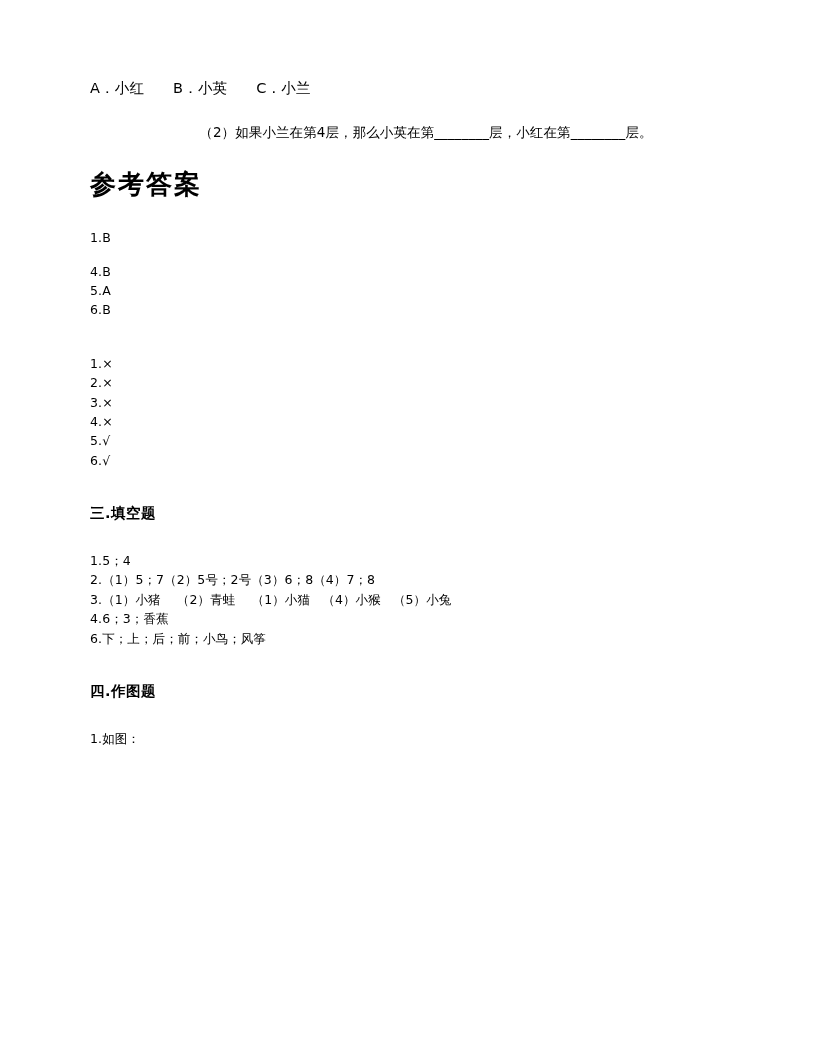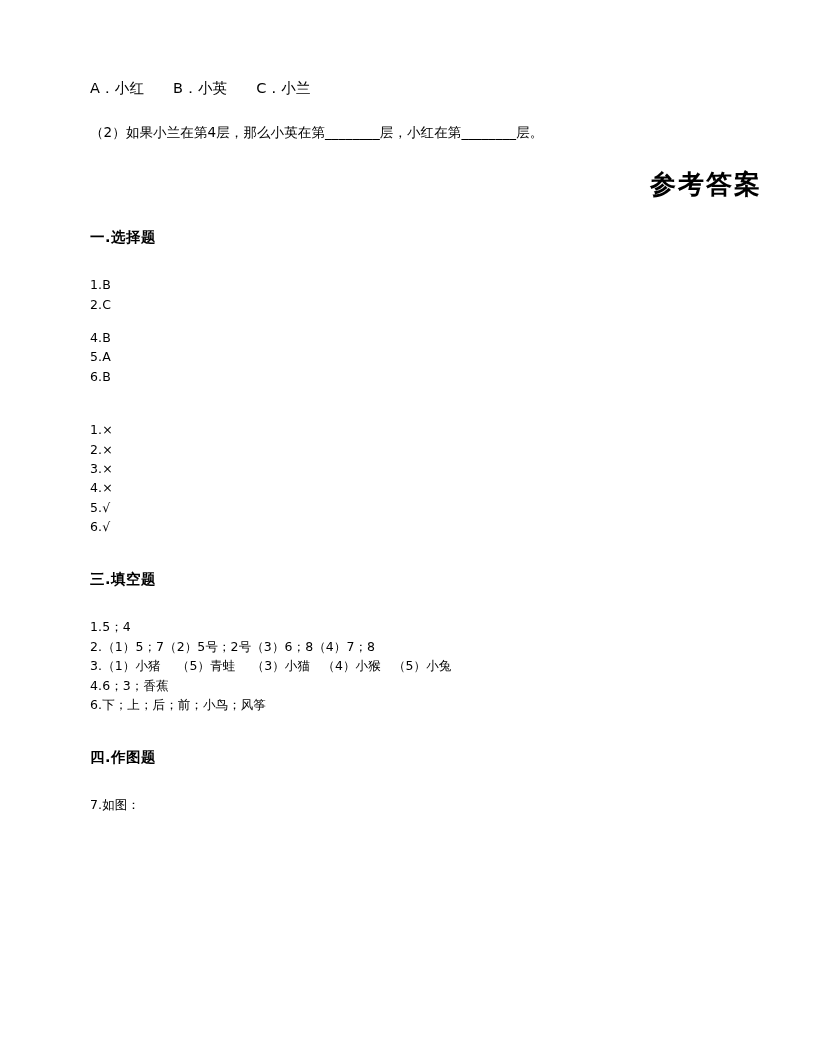--- a/index.html
+++ b/index.html
@@ -28,23 +28,24 @@
     letter-spacing: 0.2px;
     margin: 0 0 22px 0;
     white-space: pre;
     line-height: 1.5;
   }
   .q-line {
     font-size: 13.5px;
     margin: 0 0 0 0;
     line-height: 1.6;
     letter-spacing: 0.1px;
+    text-align: center;
   }
   .answers-title {
-    text-align: right;
+    text-align: left;
     font-size: 26px;
     font-weight: bold;
     letter-spacing: 2px;
     margin: 24px 0 26px 0;
     font-family: "DejaVu Sans", "Liberation Sans", sans-serif;
   }
   .section-title {
     font-size: 14.5px;
     font-weight: bold;
     margin: 0 0 28px 0;
@@ -66,23 +67,21 @@
 
 <div class="page">
 
   <div class="choices-line">A．小红      B．小英      C．小兰</div>
 
   <div class="q-line">（2）如果小兰在第4层，那么小英在第________层，小红在第________层。</div>
 
   <div class="answers-title">参考答案</div>
 
   <div class="block">
-    <div class="section-title">一.选择题</div>
     <div class="ans-line">1.B</div>
-    <div class="ans-line">2.C</div>
     <div class="gap-sm"></div>
     <div class="ans-line">4.B</div>
     <div class="ans-line">5.A</div>
     <div class="ans-line">6.B</div>
   </div>
 
   <div class="gap-lg"></div>
 
   <div class="block">
     <div class="ans-line">1.×</div>
@@ -92,25 +91,25 @@
     <div class="ans-line">5.√</div>
     <div class="ans-line">6.√</div>
   </div>
 
   <div class="gap-lg"></div>
 
   <div class="block">
     <div class="section-title">三.填空题</div>
     <div class="ans-line">1.5；4</div>
     <div class="ans-line">2.（1）5；7（2）5号；2号（3）6；8（4）7；8</div>
-    <div class="ans-line">3.（1）小猪    （5）青蛙    （3）小猫   （4）小猴   （5）小兔</div>
+    <div class="ans-line">3.（1）小猪    （2）青蛙    （1）小猫   （4）小猴   （5）小兔</div>
     <div class="ans-line">4.6；3；香蕉</div>
     <div class="ans-line">6.下；上；后；前；小鸟；风筝</div>
   </div>
 
   <div class="gap-lg"></div>
 
   <div class="block">
     <div class="section-title">四.作图题</div>
-    <div class="ans-line">7.如图：</div>
+    <div class="ans-line">1.如图：</div>
   </div>
 
 </div>
 
 </body></html>

